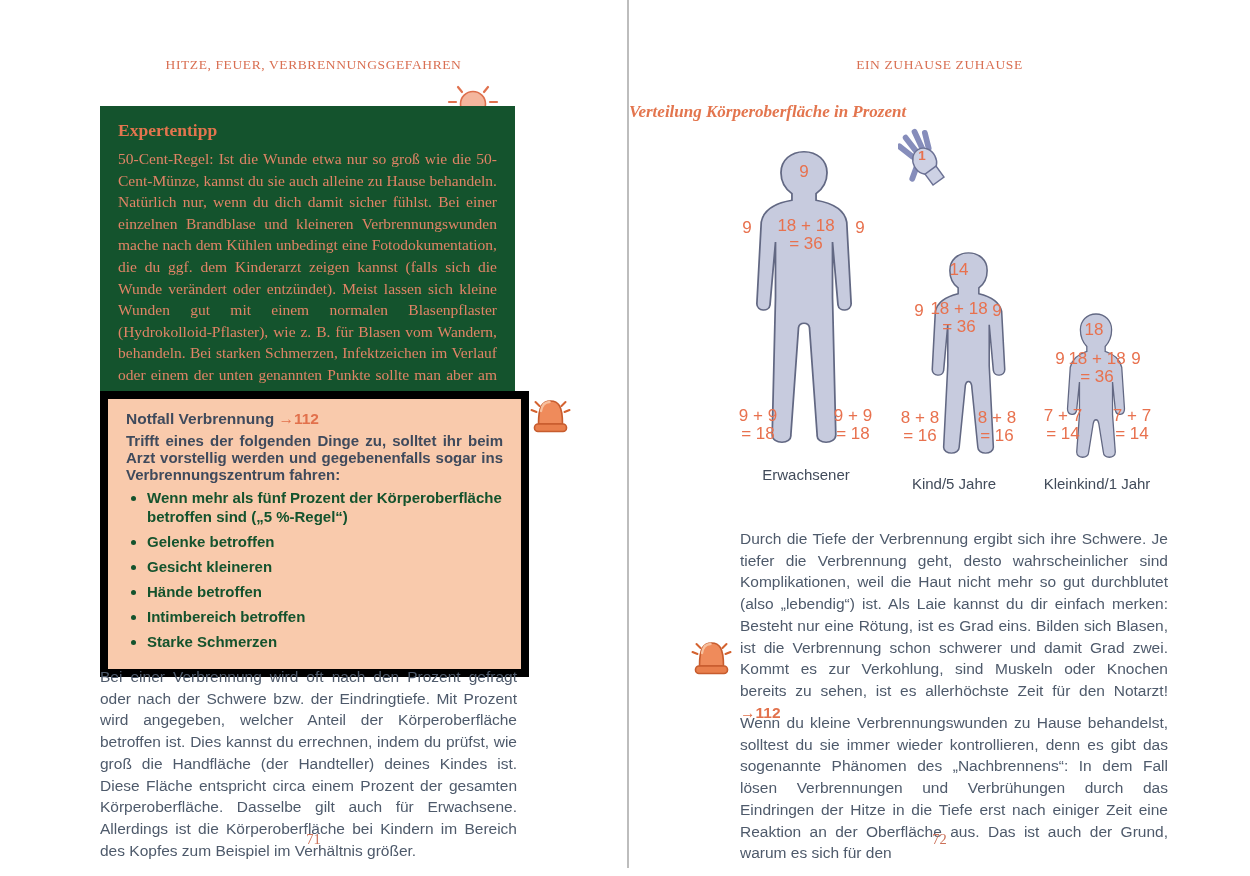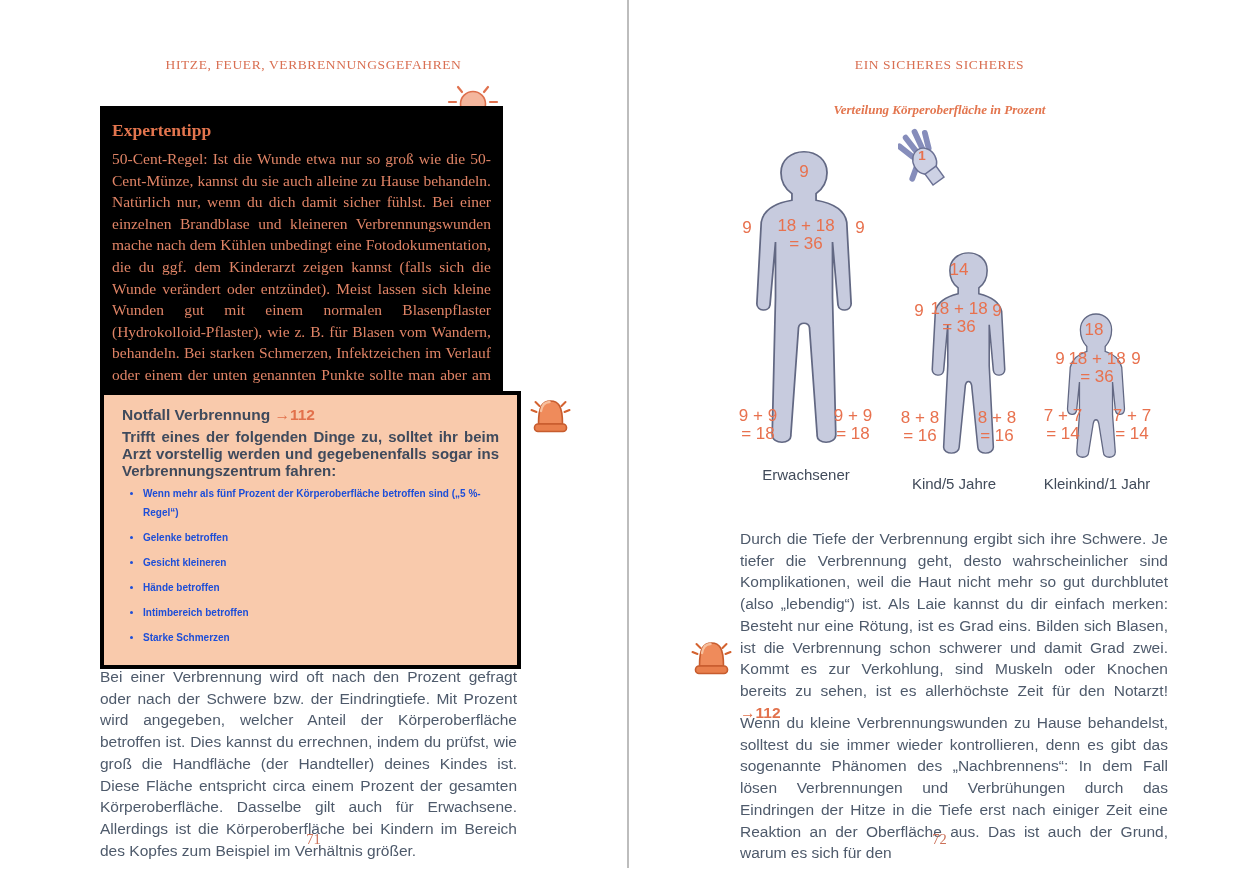--- a/index.html
+++ b/index.html
@@ -10,44 +10,44 @@
   .gutter{position:absolute;left:627px;top:0;width:2px;height:868px;background:#bdbdbd;}
   .page{position:absolute;top:0;height:876px;margin-top:11px;}
   #page-left{left:0;width:627px;}
   #page-right{left:629px;width:621px;}
   .running-head{
     position:absolute;top:46px;left:0;width:100%;text-align:center;
     font-family:"Liberation Serif","DejaVu Serif",serif;
     font-size:13.5px;letter-spacing:.6px;color:#d96f52;
   }
   
-  .tip-box{position:absolute;left:100px;top:95px;width:379px;padding:14px 12px 18px;background:#000000;}
+  .tip-box{position:absolute;left:100px;top:95px;width:379px;padding:14px 18px 18px;background:#14532d;}
   .tip-title{font-family:"Liberation Serif","DejaVu Serif",serif;font-size:17.5px;font-weight:bold;color:#e3754e;margin-bottom:7px;}
   .tip-body{font-family:"Liberation Serif","DejaVu Serif",serif;font-size:15.5px;line-height:21.6px;color:#e08466;text-align:justify;}
   .bulb{position:absolute;left:447px;top:70px;width:52px;height:56px;}
-  .alert-box{position:absolute;left:100px;top:380px;width:377px;padding:11px 18px 12px;background:#f9caac;border:4px solid #000000;}
+  .alert-box{position:absolute;left:100px;top:380px;width:377px;padding:11px 18px 12px;background:#f9caac;border:8px solid #000000;}
   .alert-title{font-size:15.5px;font-weight:bold;color:#3f4a5c;margin-bottom:4px;}
   .ref{color:#e2714c;font-weight:bold;}
   .alert-intro{font-size:15px;line-height:17px;color:#3f4a5c;font-weight:600;text-align:justify;}
-  .alert-list{margin:5px 0 0;padding-left:21px;color:#1d4ed8;font-size:10px;font-weight:600;line-height:19px;list-style:disc;}
+  .alert-list{margin:5px 0 0;padding-left:21px;color:#14532d;font-size:15px;font-weight:600;line-height:19px;list-style:disc;}
   .alert-list li{margin-bottom:6px;}
   .siren{position:absolute;width:47px;height:44px;}
   #siren-left{left:527px;top:382px;}
   #siren-right{left:59px;top:624px;}
   .body-par{position:absolute;font-size:15.5px;line-height:21.7px;color:#4e5a6b;text-align:justify;}
   #left-par{left:100px;top:655px;width:417px;}
   .page-num{
     position:absolute;top:820px;left:0;width:100%;text-align:center;
     font-family:"Liberation Serif","DejaVu Serif",serif;font-size:14.5px;color:#cc7058;
   }
   
   .diagram-title{
-    position:absolute;top:91px;left:0;width:100%;text-align:center;
+    position:absolute;top:91px;left:0;width:100%;
     font-family:"Liberation Serif","DejaVu Serif",serif;font-style:italic;font-weight:bold;
-    font-size:13px;color:#e3754e;
+    font-size:17px;color:#e3754e;
   }
   .diagram{position:absolute;left:0;top:112px;width:621px;height:380px;}
   .fig-svg{position:absolute;}
   #fig-adult{left:118px;top:24px;width:114px;height:308px;}
   #fig-child{left:296px;top:126px;width:87px;height:208px;}
   #fig-toddler{left:433px;top:188px;width:68px;height:150px;}
   #hand-icon{position:absolute;left:269px;top:4px;width:48px;height:64px;}
   .fig-label{
     position:absolute;transform:translateX(-50%);color:#e8714e;
     font-size:17px;line-height:17.5px;white-space:pre-line;text-align:center;
@@ -119,21 +119,21 @@
       <li>Intimbereich betroffen</li>
       <li>Starke Schmerzen</li>
     </ul>
   </div>
 
   <div class="body-par" id="left-par">Bei einer Verbrennung wird oft nach den Prozent gefragt oder nach der Schwere bzw. der Eindringtiefe. Mit Prozent wird angegeben, welcher Anteil der Körperoberfläche betroffen ist. Dies kannst du errechnen, indem du prüfst, wie groß die Handfläche (der Handteller) deines Kindes ist. Diese Fläche entspricht circa einem Prozent der gesamten Körperoberfläche. Dasselbe gilt auch für Erwachsene. Allerdings ist die Körperoberfläche bei Kindern im Bereich des Kopfes zum Beispiel im Verhältnis größer.</div>
   <div class="page-num">71</div>
 </div>
 
 <div class="page" id="page-right">
-  <div class="running-head">EIN SICHERES SICHERES</div>
+  <div class="running-head">EIN ZUHAUSE ZUHAUSE</div>
   <div class="diagram-title">Verteilung Körperoberfläche in Prozent</div>
 
   <div class="diagram">
 
     <svg id="hand-icon" viewBox="0 0 50 66">
       <g transform="rotate(-28 25 30)">
         <g stroke="#868dbb" stroke-width="6" stroke-linecap="round">
           <line x1="16" y1="26" x2="9" y2="10"></line>
           <line x1="22" y1="23" x2="19" y2="5"></line>
           <line x1="29" y1="23" x2="30" y2="4"></line>

